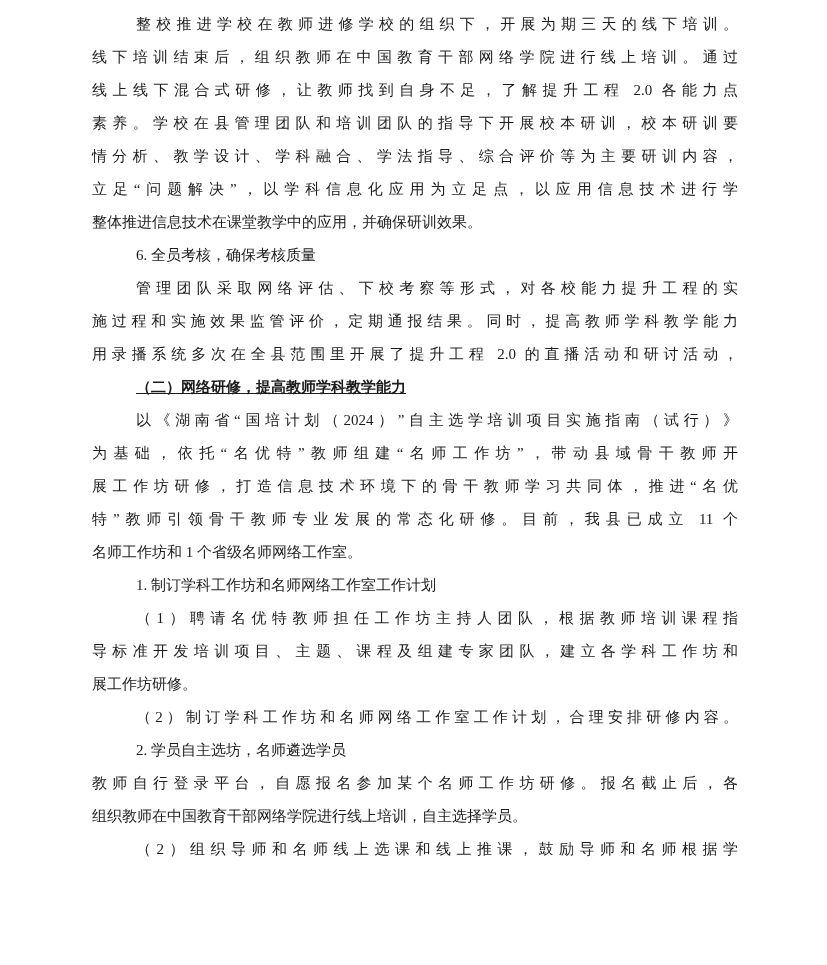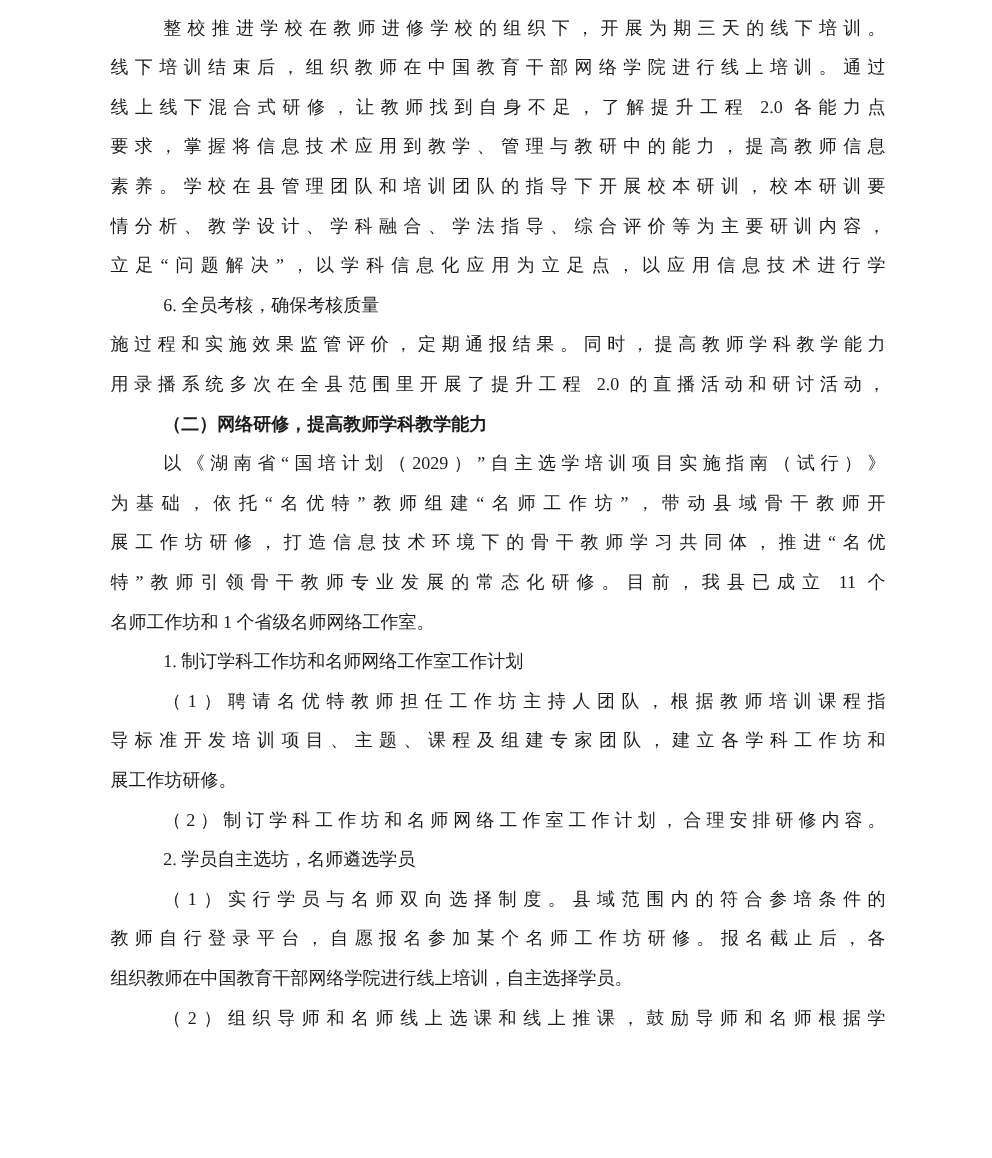--- a/index.html
+++ b/index.html
@@ -35,47 +35,48 @@
   }
   .line.indent {
     padding-left: 44px;
   }
   .line.indent.fill {
     padding-left: 0;
     text-indent: 44px;
   }
   .line.heading {
     font-weight: 600;
+    text-decoration: underline;
   }
 </style>
 </head>
 <body>
 
 <div class="page">
   <div class="text-block" style="color: rgb(28, 28, 28);">
       <div class="line indent fill">整校推进学校在教师进修学校的组织下，开展为期三天的线下培训。</div>
       <div class="line fill">线下培训结束后，组织教师在中国教育干部网络学院进行线上培训。通过</div>
       <div class="line fill">线上线下混合式研修，让教师找到自身不足，了解提升工程 2.0 各能力点</div>
-      <div class="line fill">要求，掌握将信息技术应用到教学、管理与教研中的能力，提高教师信息</div>
       <div class="line fill">素养。学校在县管理团队和培训团队的指导下开展校本研训，校本研训要</div>
       <div class="line fill">情分析、教学设计、学科融合、学法指导、综合评价等为主要研训内容，</div>
       <div class="line fill">立足“问题解决”，以学科信息化应用为立足点，以应用信息技术进行学</div>
+      <div class="line">整体推进信息技术在课堂教学中的应用，并确保研训效果。</div>
       <div class="line indent">6. 全员考核，确保考核质量</div>
+      <div class="line indent fill">管理团队采取网络评估、下校考察等形式，对各校能力提升工程的实</div>
       <div class="line fill">施过程和实施效果监管评价，定期通报结果。同时，提高教师学科教学能力</div>
       <div class="line fill">用录播系统多次在全县范围里开展了提升工程 2.0 的直播活动和研讨活动，</div>
       <div class="line indent heading">（二）网络研修，提高教师学科教学能力</div>
-      <div class="line indent fill">以《湖南省“国培计划（2029）”自主选学培训项目实施指南（试行）》</div>
+      <div class="line indent fill">以《湖南省“国培计划（2024）”自主选学培训项目实施指南（试行）》</div>
       <div class="line fill">为基础，依托“名优特”教师组建“名师工作坊”，带动县域骨干教师开</div>
       <div class="line fill">展工作坊研修，打造信息技术环境下的骨干教师学习共同体，推进“名优</div>
       <div class="line fill">特”教师引领骨干教师专业发展的常态化研修。目前，我县已成立 11 个</div>
       <div class="line">名师工作坊和 1 个省级名师网络工作室。</div>
       <div class="line indent">1. 制订学科工作坊和名师网络工作室工作计划</div>
       <div class="line indent fill">（1）聘请名优特教师担任工作坊主持人团队，根据教师培训课程指</div>
       <div class="line fill">导标准开发培训项目、主题、课程及组建专家团队，建立各学科工作坊和</div>
       <div class="line">展工作坊研修。</div>
       <div class="line indent fill">（2）制订学科工作坊和名师网络工作室工作计划，合理安排研修内容。</div>
       <div class="line indent">2. 学员自主选坊，名师遴选学员</div>
-      <div class="line indent fill">（1）实行学员与名师双向选择制度。县域范围内的符合参培条件的</div>
       <div class="line fill">教师自行登录平台，自愿报名参加某个名师工作坊研修。报名截止后，各</div>
       <div class="line">组织教师在中国教育干部网络学院进行线上培训，自主选择学员。</div>
       <div class="line indent fill">（2）组织导师和名师线上选课和线上推课，鼓励导师和名师根据学</div>
     </div>
 </div>
 
 </body></html>

